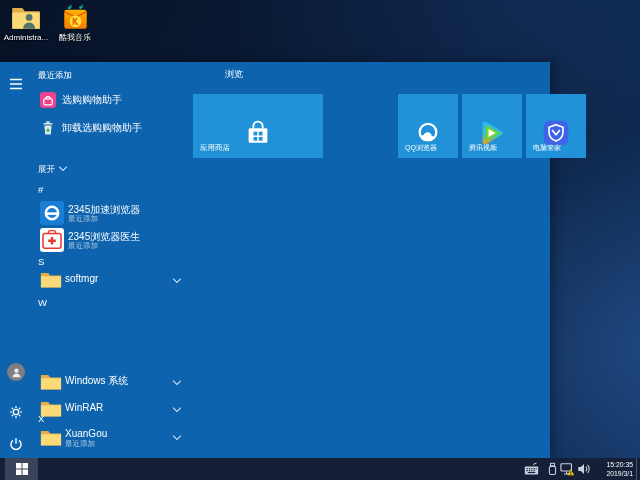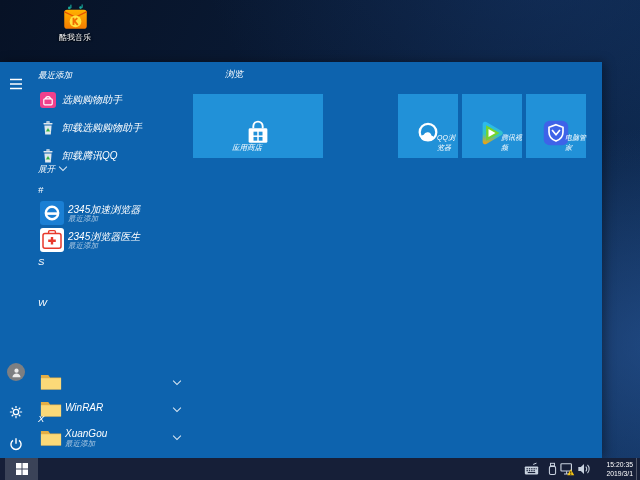--- a/index.html
+++ b/index.html
@@ -11,22 +11,22 @@
     background:
       radial-gradient(ellipse 55% 65% at 103% 72%, rgba(45,95,165,.55), transparent 70%),
       radial-gradient(ellipse 70% 55% at 85% -5%, rgba(25,60,115,.40), transparent 75%),
       linear-gradient(115deg,#071226 0%,#0a1c38 48%,#0f2e58 100%);}
   
   .desk-icon{position:absolute;width:52px;text-align:center;font-size:8px;line-height:9px;
     text-shadow:0 1px 2px rgba(0,0,0,.95),0 0 3px rgba(0,0,0,.8);cursor:default;}
   .desk-icon svg{display:block;margin:0 auto 2px;}
   .desk-label{display:block;white-space:nowrap;overflow:hidden;text-overflow:ellipsis;}
   
-  .menu{position:absolute;left:0;top:62px;width:602px;height:396px;
-    background:var(--accent,#0d63ae);box-shadow:3px 0 10px rgba(0,0,0,.35);font-style:italic;}
+  .menu{position:absolute;left:0;top:62px;width:550px;height:396px;
+    background:var(--accent,#0d63ae);box-shadow:3px 0 10px rgba(0,0,0,.35);}
   .side-btn{position:absolute;left:7px;width:18px;height:18px;display:flex;
     align-items:center;justify-content:center;cursor:pointer;}
   .avatar{background:#7d7f82;border-radius:50%;}
   .list-header{position:absolute;left:38px;font-size:8.5px;color:#fff;}
   .letter{position:absolute;left:38px;font-size:9.5px;color:#fff;cursor:pointer;}
   .row{position:absolute;left:38px;width:148px;cursor:pointer;}
   .row .ico{position:absolute;left:2px;top:0;}
   .lbl{font-size:10px;color:#fff;white-space:nowrap;}
   .sub{font-size:7.5px;color:rgba(255,255,255,.62);white-space:nowrap;}
   .r1 .lbl{position:absolute;left:24px;top:0;line-height:16px;}
@@ -37,21 +37,21 @@
     border-right:1.2px solid rgba(255,255,255,.85);border-bottom:1.2px solid rgba(255,255,255,.85);
     transform:rotate(45deg);}
   .row .chev{position:absolute;left:136px;top:8px;}
   .expand{position:absolute;left:38px;font-size:8.5px;cursor:pointer;}
   .expand .chev{margin-left:5px;margin-bottom:2px;}
   
   .group-label{position:absolute;left:193px;top:6px;font-size:9px;margin-left:32px;}
   .tile{position:absolute;top:32px;height:64px;background:var(--tile,#2191d8);
     cursor:pointer;}
   .tile svg{position:absolute;left:50%;top:26px;transform:translate(-50%,-50%) translateY(13px);}
-  .tile-label{position:absolute;left:7px;bottom:5px;font-size:7px;margin-left:32px;}
+  .tile-label{position:absolute;left:7px;bottom:5px;font-size:7px;}
   
   .taskbar{position:absolute;left:0;top:458px;width:640px;height:22px;
     background:var(--taskbar,#161f38);}
   .start-btn{position:absolute;left:5px;top:0;width:33px;height:22px;
     background:rgba(255,255,255,.16);display:flex;align-items:center;justify-content:center;cursor:pointer;}
   .tray-ico{position:absolute;top:4px;cursor:pointer;}
   .clock{position:absolute;right:7px;top:2px;width:42px;text-align:right;
     font-size:6.8px;line-height:9px;cursor:pointer;}
   .show-desktop{position:absolute;right:0;top:0;width:3px;height:22px;
     border-left:1px solid rgba(255,255,255,.25);cursor:pointer;}
@@ -186,20 +186,26 @@
     <symbol id="sym-vol" viewBox="0 0 16 16">
       <path d="M1.5 5.8v4.4h2.9L8 13.6V2.4L4.4 5.8z" fill="#c8d2df"></path>
       <path d="M10 5.3a3.8 3.8 0 0 1 0 5.4M12 3.4a6.6 6.6 0 0 1 0 9.2" stroke="#c8d2df" stroke-width="1.2" fill="none"></path>
     </symbol>
   </defs>
 </svg>
 
 <div class="screen">
   <div class="wallpaper"></div>
 
+  <div class="desk-icon" style="left:0;top:5px">
+    <svg width="30" height="26">
+        <use href="#sym-user-folder"></use>
+      </svg>
+    <span class="desk-label">Administra...</span>
+  </div>
   <div class="desk-icon" style="left:49px;top:4px">
     <svg width="27" height="27">
         <use href="#sym-kuwo"></use>
       </svg>
     <span class="desk-label">酷我音乐</span>
   </div>
 
   <div class="menu">
 
     <div class="side-btn" style="top:13px">
@@ -230,26 +236,20 @@
           <use href="#sym-bag-pink"></use>
         </svg>
       <span class="lbl">选购购物助手</span>
     </div>
     <div class="row r1" style="top:58px;height:16px">
       <svg class="ico" width="16" height="16">
           <use href="#sym-uninstall"></use>
         </svg>
       <span class="lbl">卸载选购购物助手</span>
     </div>
-    <div class="row r1" style="top:86px;height:16px">
-      <svg class="ico" width="16" height="16">
-          <use href="#sym-uninstall"></use>
-        </svg>
-      <span class="lbl">卸载腾讯QQ</span>
-    </div>
 
     <div class="expand" style="top:102px">
       <span>展开</span><span class="chev"></span>
     </div>
 
     <div class="letter" style="top:122px">#</div>
 
     <div class="row r2" style="top:139px;height:25px">
       <svg class="ico" width="24" height="24">
           <use href="#sym-2345e"></use>
@@ -260,27 +260,35 @@
     <div class="row r2" style="top:166px;height:25px">
       <svg class="ico" width="24" height="24">
           <use href="#sym-doctor"></use>
         </svg>
       <span class="lbl">2345浏览器医生</span>
       <span class="sub">最近添加</span>
     </div>
 
     <div class="letter" style="top:194px">S</div>
 
+    <div class="row rf" style="top:206px;height:22px">
+      <svg class="ico" width="22" height="19" style="top:2px">
+          <use href="#sym-folder"></use>
+        </svg>
+      <span class="lbl">softmgr</span>
+      <span class="chev"></span>
+    </div>
 
     <div class="letter" style="top:235px">W</div>
 
     <div class="row rf" style="top:308px;height:22px">
       <svg class="ico" width="22" height="19" style="top:2px">
           <use href="#sym-folder"></use>
         </svg>
+      <span class="lbl">Windows 系统</span>
       <span class="chev"></span>
     </div>
     <div class="row rf" style="top:335px;height:22px">
       <svg class="ico" width="22" height="19" style="top:2px">
           <use href="#sym-folder"></use>
         </svg>
       <span class="lbl">WinRAR</span>
       <span class="chev"></span>
     </div>
 

